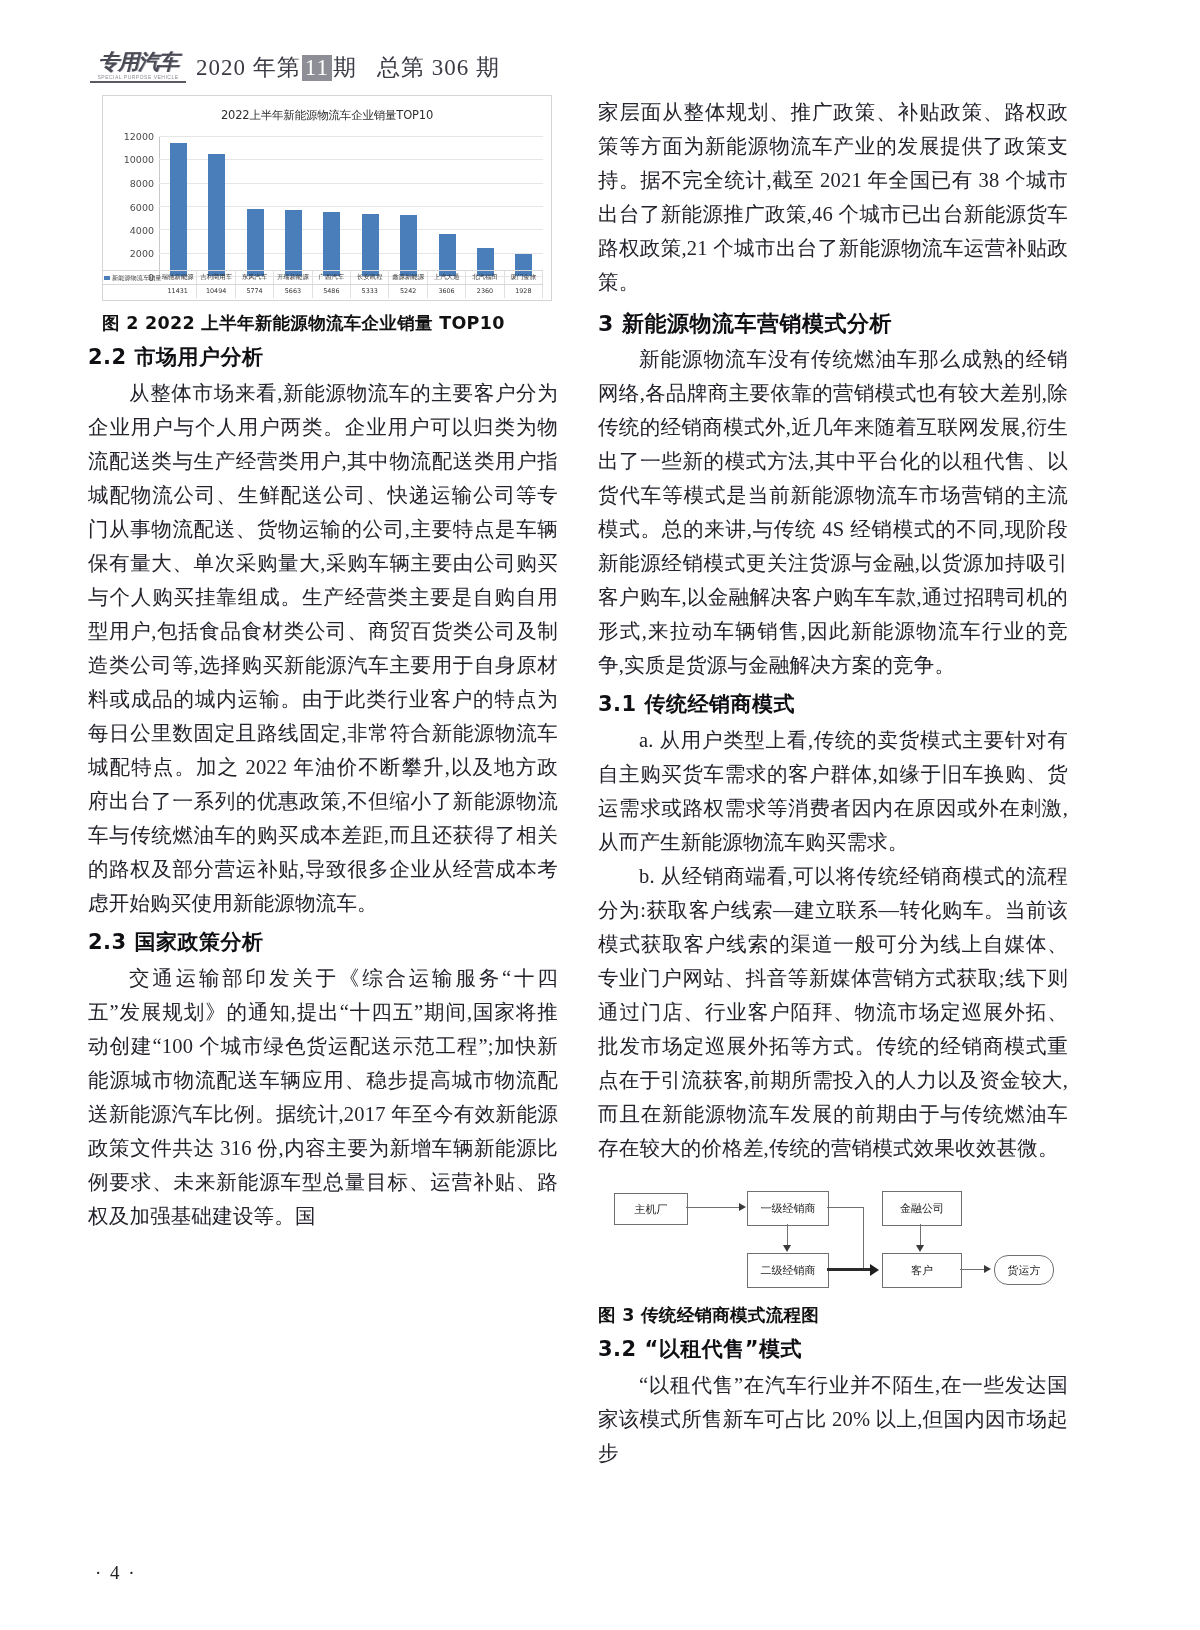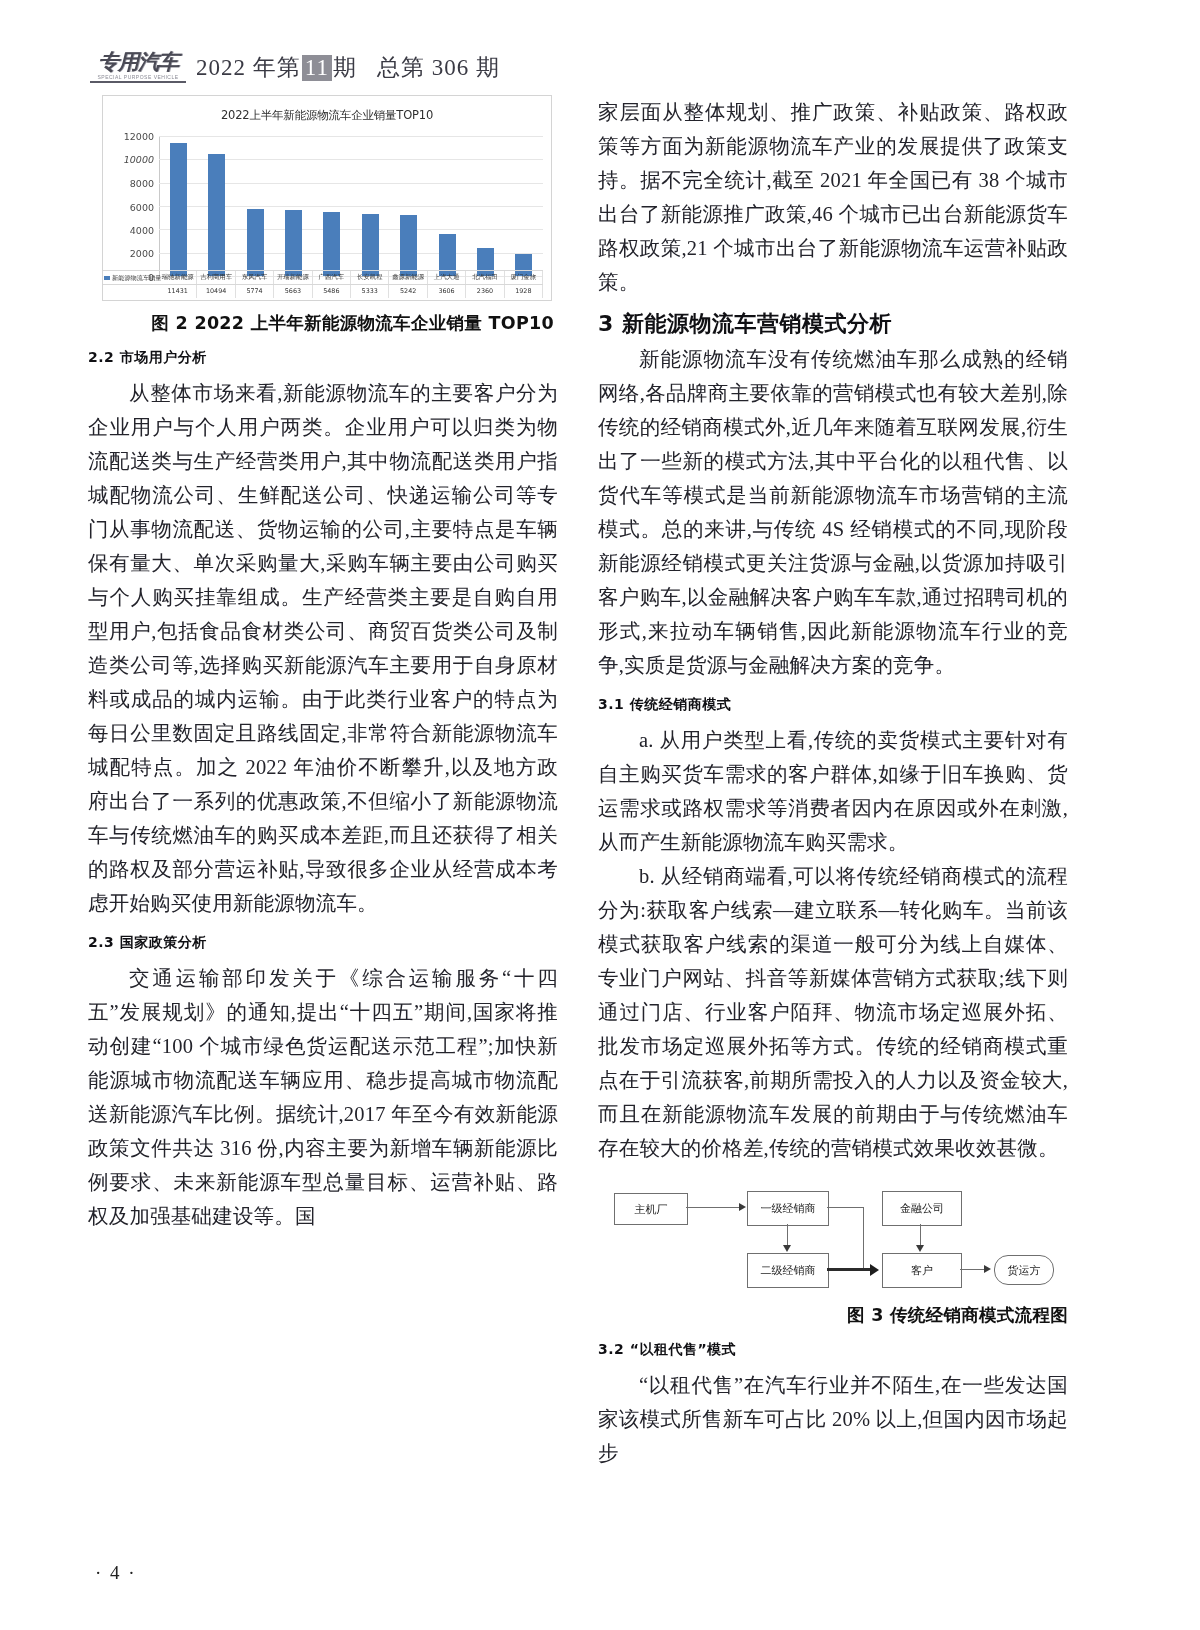--- a/index.html
+++ b/index.html
@@ -23,21 +23,21 @@
   .col-right{left:598px;}
 
   p.body{
     font-family:"Liberation Serif","DejaVu Serif",serif;
     font-size:20.5px;line-height:34px;text-align:justify;text-justify:inter-ideograph;
     margin:0 0 0 0;color:#23232b;letter-spacing:.2px;
   }
   p.indent{text-indent:41px;}
   h3.sec{
     font-family:"DejaVu Sans","Liberation Sans",sans-serif;
-    font-weight:bold;font-size:14px;margin:6px 0 2px 0;line-height:33px;color:#101014;letter-spacing:.5px;
+    font-weight:bold;font-size:21px;margin:6px 0 2px 0;line-height:33px;color:#101014;letter-spacing:.5px;
   }
   h3.big{font-size:22px;margin-top:8px;}
 
   
   .figure{width:452px;margin:0 0 6px 14px;}
   .chart-box{border:1px solid #d4d4d4;background:#fff;width:450px;height:206px;position:relative;box-sizing:border-box;}
   .chart-title{position:absolute;left:0;right:0;top:12px;text-align:center;
     font-family:"DejaVu Sans","Liberation Sans",sans-serif;font-size:11.5px;color:#2f2f2f;letter-spacing:-.2px;}
   .plot{position:absolute;left:56px;top:40px;right:8px;height:140px;}
   .gridline{position:absolute;left:0;right:0;height:1px;background:#e6e6e6;}
@@ -48,21 +48,21 @@
   .barcell{flex:1;display:flex;justify-content:center;align-items:flex-end;height:100%;}
   .bar{width:17px;background:#4a7ebb;}
   .tbl{position:absolute;left:56px;right:8px;bottom:4px;height:26px;}
   .tbl-row{display:flex;height:13px;border-top:1px solid #d8d8d8;}
   .tbl-row .lab{flex:1;text-align:center;font-family:"DejaVu Sans",sans-serif;font-size:6.4px;color:#333;
     line-height:13px;border-right:1px solid #e0e0e0;overflow:hidden;white-space:nowrap;}
   .legend-cell{position:absolute;left:0;width:56px;bottom:4px;height:26px;}
   .legend-lab{height:13px;line-height:13px;font-family:"DejaVu Sans",sans-serif;font-size:6.2px;color:#333;
     display:flex;align-items:center;gap:2px;border-top:1px solid #d8d8d8;padding-left:1px;white-space:nowrap;}
   .legend-swatch{width:6px;height:4px;background:#4a7ebb;flex:none;}
-  .figcap{text-align:right;font-family:"DejaVu Sans","Liberation Sans",sans-serif;font-weight:bold;
+  .figcap{text-align:left;font-family:"DejaVu Sans","Liberation Sans",sans-serif;font-weight:bold;
     font-size:17.5px;margin:10px 0 4px 0;color:#111;letter-spacing:.3px;}
 
   
   .flow{position:relative;width:452px;height:118px;margin:10px 0 0 6px;}
   .fbox{position:absolute;border:1px solid #6f6f6f;background:#fff;display:flex;align-items:center;
     justify-content:center;font-family:"DejaVu Sans","Liberation Sans",sans-serif;font-size:11px;color:#222;}
   .fline{position:absolute;background:#6f6f6f;}
   .fline.h{height:1.4px;}
   .fline.v{width:1.4px;}
   .fline.thick{height:2.6px;background:#2b2b2b;}
@@ -79,21 +79,21 @@
 
 <div class="page">
 
   <div class="header">
     <div class="logo">
       <div class="logo-cn">专用汽车</div>
       <div class="logo-en">SPECIAL PURPOSE VEHICLE</div>
       <div class="logo-bar"></div>
     </div>
     <div class="hdr-text">
-      <span>2022 年第</span><span class="boxed">11</span><span>期</span><span class="hdr-gap"></span><span>总第 306 期</span>
+      <span>2020 年第</span><span class="boxed">11</span><span>期</span><span class="hdr-gap"></span><span>总第 306 期</span>
     </div>
   </div>
 
   <div class="col col-left">
 
     <div class="figure">
       <div class="chart-box">
         <div class="chart-title">2022上半年新能源物流车企业销量TOP10</div>
         <div class="plot">
           <div class="axis-y"></div>
@@ -107,21 +107,21 @@
               <div class="gridline" style="top: 66.6667%;">
                 <div class="ytick" style="top: 66.6667%;">4000</div>
               </div>
               <div class="gridline" style="top: 50%;">
                 <div class="ytick" style="top: 50%;">6000</div>
               </div>
               <div class="gridline" style="top: 33.3333%;">
                 <div class="ytick" style="top: 33.3333%;">8000</div>
               </div>
               <div class="gridline" style="top: 16.6667%;">
-                <div class="ytick" style="top: 16.6667%; font-style: italic;">10000</div>
+                <div class="ytick" style="top: 16.6667%;">10000</div>
               </div>
               <div class="gridline" style="top: 0%;">
                 <div class="ytick" style="top: 0%;">12000</div>
               </div>
             </div>
           <div class="bars" id="bars-holder">
               <div class="barcell">
                 <div class="bar" title="瑞驰新能源: 11431" style="height: 95.2583%; background: rgb(74, 126, 187);"></div>
               </div>
               <div class="barcell">

